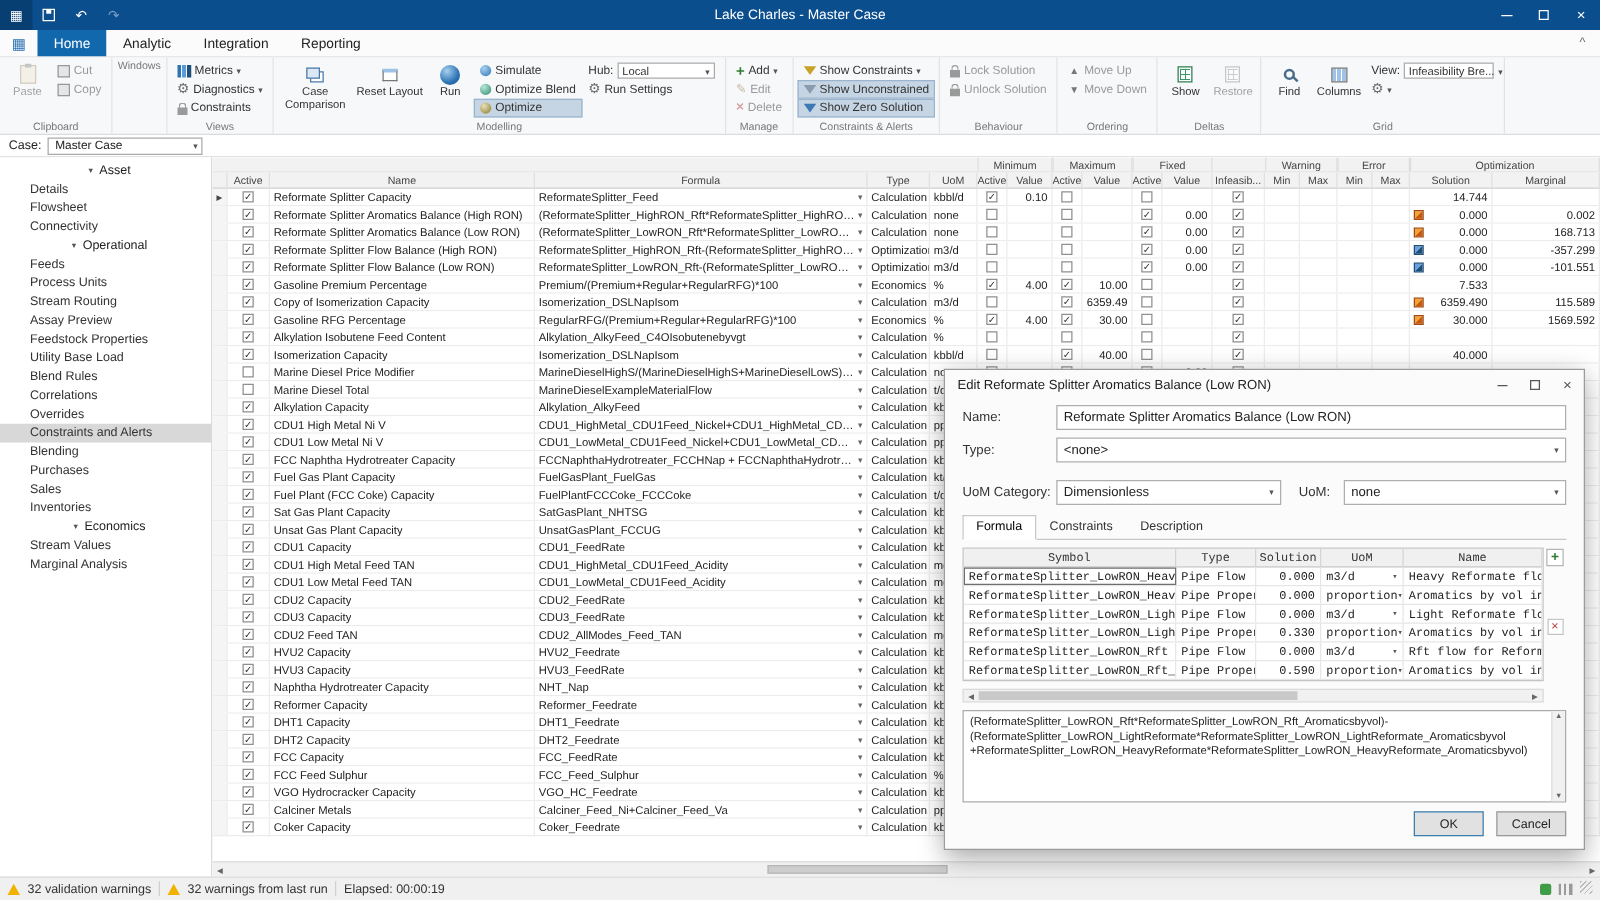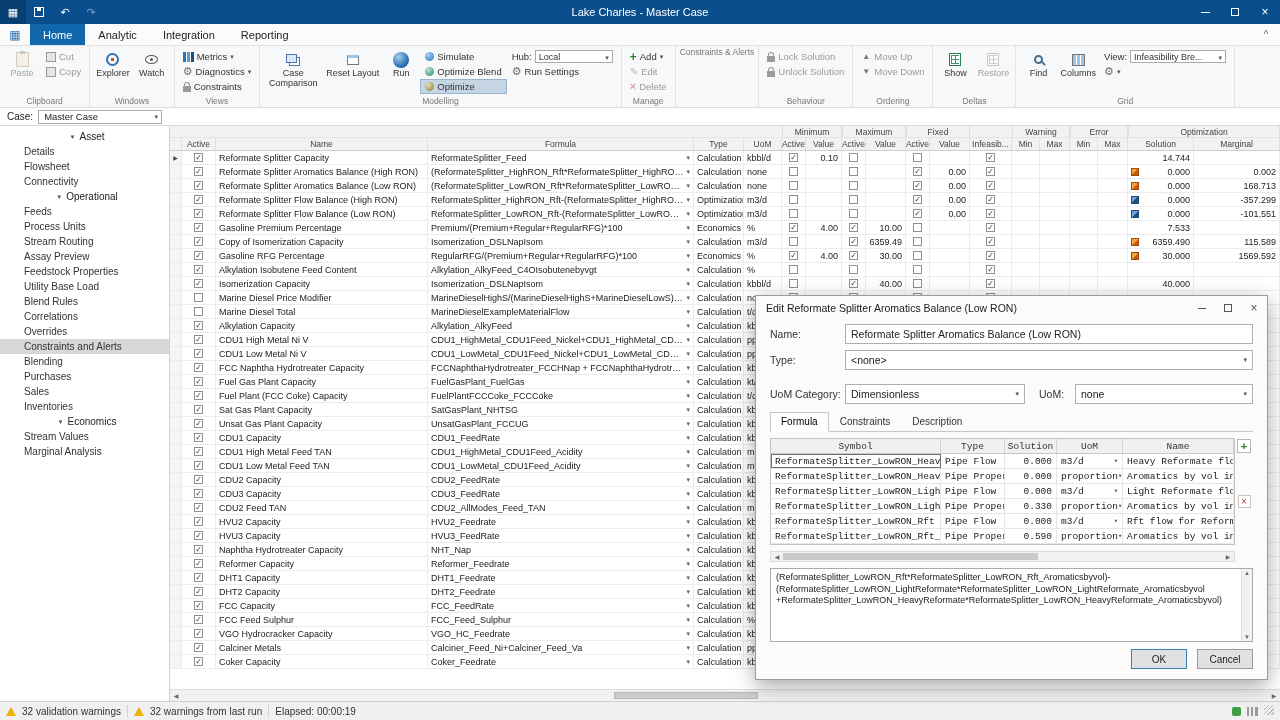--- a/index.html
+++ b/index.html
@@ -224,34 +224,20 @@
         <div class="sbtn dis">
             <span class="ic-sm ic-box"></span>
             <span>Copy</span>
           </div>
       </div>
     </div>
     <div class="rg-label">Clipboard</div>
   </div>
 
   <div class="rgroup">
-    <div class="rg-body">
-      <div class="bigbtn">
-        <span class="bico">
-            <span class="ic-compass"></span>
-          </span>
-        <span>Explorer</span>
-      </div>
-      <div class="bigbtn">
-        <span class="bico">
-            <span class="ic-eye"></span>
-          </span>
-        <span>Watch</span>
-      </div>
-    </div>
     <div class="rg-label">Windows</div>
   </div>
 
   <div class="rgroup">
     <div class="rg-body">
       <div class="stack">
         <div class="sbtn">
             <span class="ic-bars"></span>
             <span>Metrics</span>
             <span class="ca">▾</span>
@@ -336,20 +322,37 @@
         <div class="sbtn dis">
             <span class="ic-del dim">×</span>
             <span>Delete</span>
           </div>
       </div>
     </div>
     <div class="rg-label">Manage</div>
   </div>
 
   <div class="rgroup">
+    <div class="rg-body">
+      <div class="stack">
+        <div class="sbtn">
+            <span class="ic-funnel"></span>
+            <span>Show Constraints</span>
+            <span class="ca">▾</span>
+          </div>
+        <div class="sbtn hl">
+            <span class="ic-funnel funnel-gray"></span>
+            <span>Show Unconstrained</span>
+          </div>
+        <div class="sbtn hl">
+            <span class="ic-funnel funnel-blue"></span>
+            <span>Show Zero Solution</span>
+          </div>
+      </div>
+    </div>
     <div class="rg-label">Constraints &amp; Alerts</div>
   </div>
 
   <div class="rgroup">
     <div class="rg-body">
       <div class="stack">
         <div class="sbtn dis">
             <span class="ic-lock"></span>
             <span>Lock Solution</span>
           </div>
@@ -406,21 +409,21 @@
       </div>
       <div class="bigbtn">
         <span class="bico">
             <span class="ic-cols"></span>
           </span>
         <span>Columns</span>
       </div>
       <div class="stack">
         <div class="sbtn">
             <span>View:</span>
-          <span class="rcombo" style="width:96px">
+          <span class="rcombo" style="width:72px">
               <span>Infeasibility Bre...</span>
               <span class="ca">▾</span>
             </span>
         </div>
         <div class="sbtn">
             <span class="ic-gear">⚙</span>
             <span class="ca">▾</span>
           </div>
       </div>
     </div>

